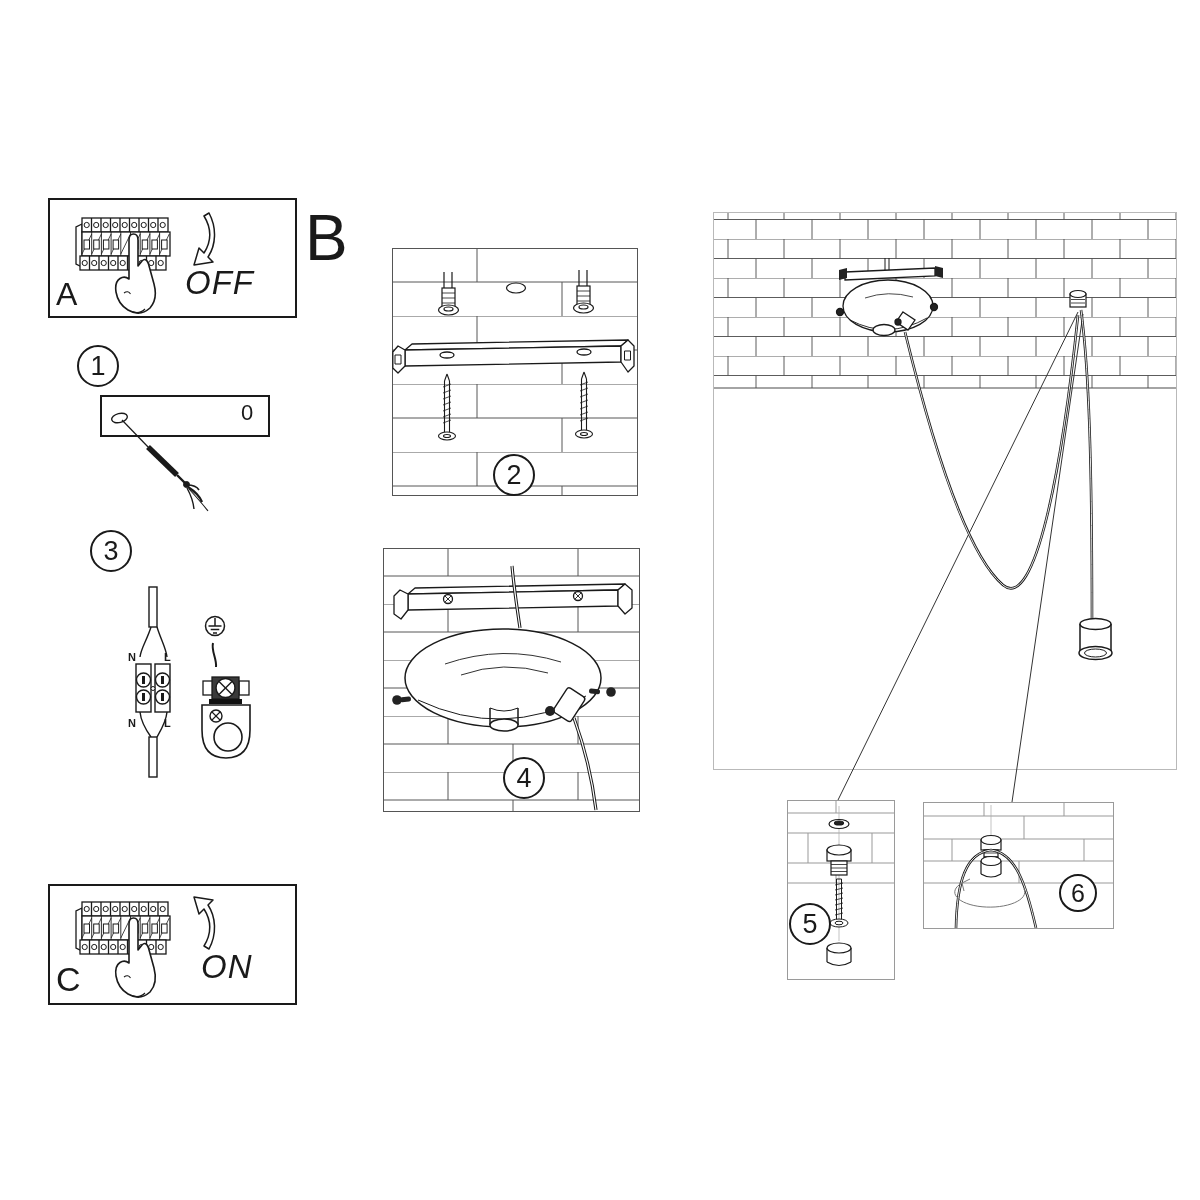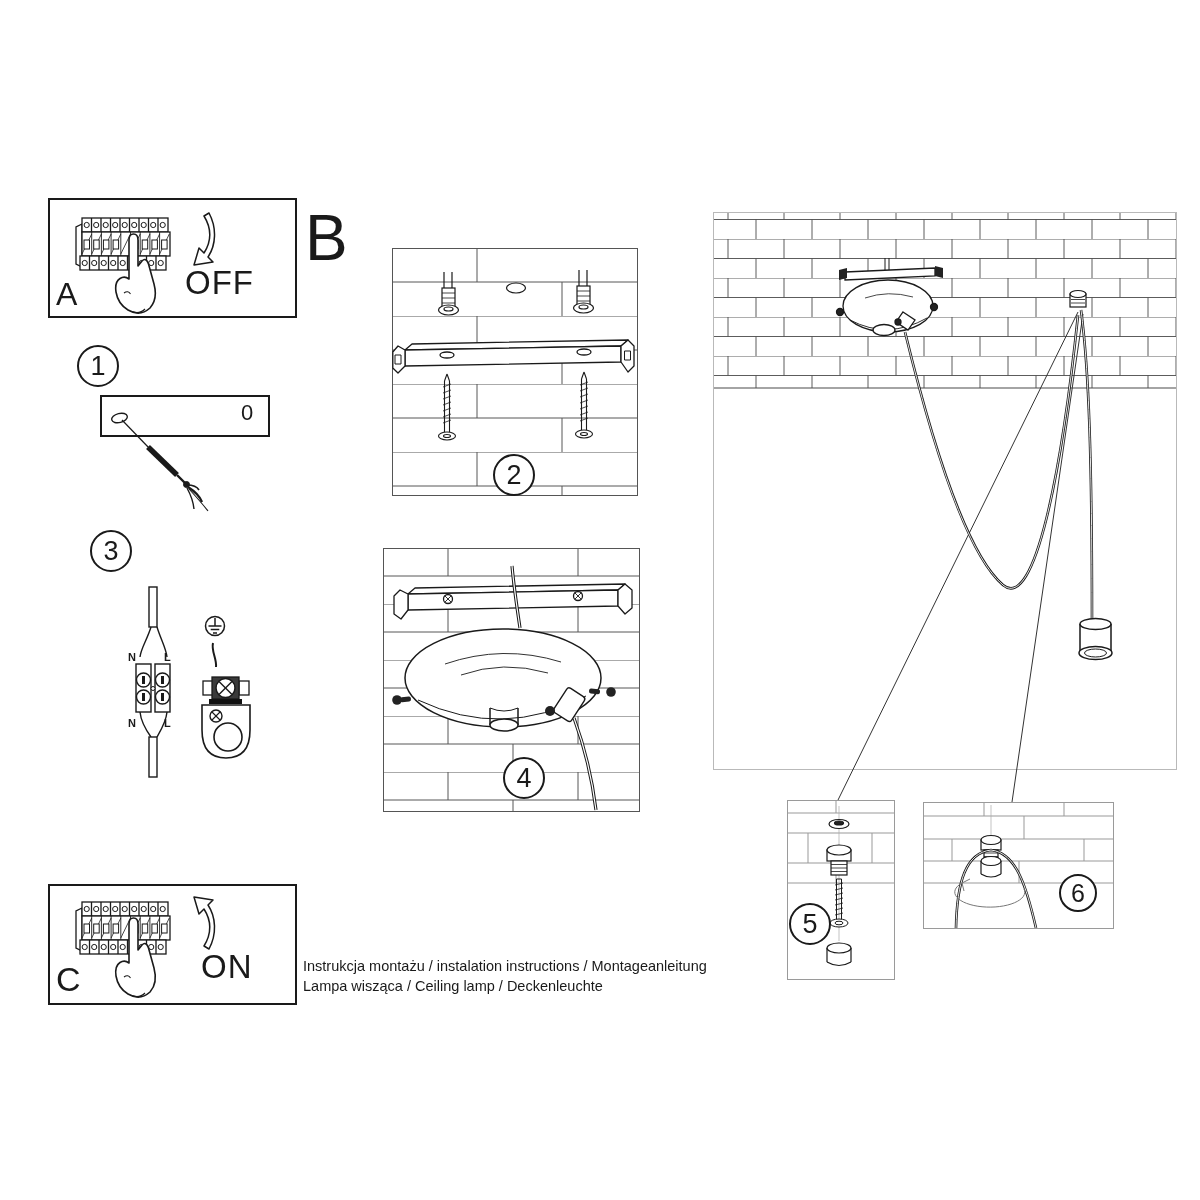--- a/index.html
+++ b/index.html
@@ -5,21 +5,21 @@
   html,body{margin:0;padding:0;background:#fff;}
   #canvas{position:relative;width:1200px;height:1200px;background:#ffffff;overflow:hidden;
           font-family:"Liberation Sans", sans-serif;color:#1a1a1a;}
   .abs{position:absolute;}
   .panel-box{position:absolute;border:2px solid #1a1a1a;background:#fff;overflow:hidden;}
   .detail-box{position:absolute;border:1px solid #9a9a9a;background:#fff;overflow:hidden;}
   .circle-num{position:absolute;width:38px;height:38px;border:2px solid #1a1a1a;border-radius:50%;
               background:#fff;display:flex;align-items:center;justify-content:center;
               font-size:27px;line-height:1;z-index:5;}
   .big-letter{position:absolute;font-size:32px;line-height:1;}
-  .state-label{position:absolute;font-size:33px;line-height:1;letter-spacing:1px;}
+  .state-label{position:absolute;font-size:33px;line-height:1;letter-spacing:1px;font-style:italic;}
   #letter-b{position:absolute;left:305px;top:206px;font-size:64px;line-height:1;}
   #footer{position:absolute;left:303px;top:957px;font-size:14.5px;line-height:19.5px;}
   svg{display:block;}
   .hole-label{position:absolute;left:241px;top:402px;font-size:22px;line-height:1;}
 </style>
 </head>
 <body>
 
 <div id="canvas">
 
@@ -475,18 +475,14 @@
       <g stroke="#777" fill="none" stroke-width="1">
         <path d="M100,86 A35,15 0 1 1 38,80"></path>
         <path d="M38,80 l8,-4 M38,80 l2,8"></path>
       </g>
     </svg>
   </div>
   <div class="circle-num" style="left:1059px;top:874px;width:34px;height:34px;font-size:25px;">
     <span>6</span>
   </div>
 
-  <div id="footer">
-    <div>Instrukcja montażu / instalation instructions / Montageanleitung</div>
-    <div>Lampa wisząca / Ceiling lamp / Deckenleuchte</div>
-  </div>
 
 </div>
 
 </body></html>

